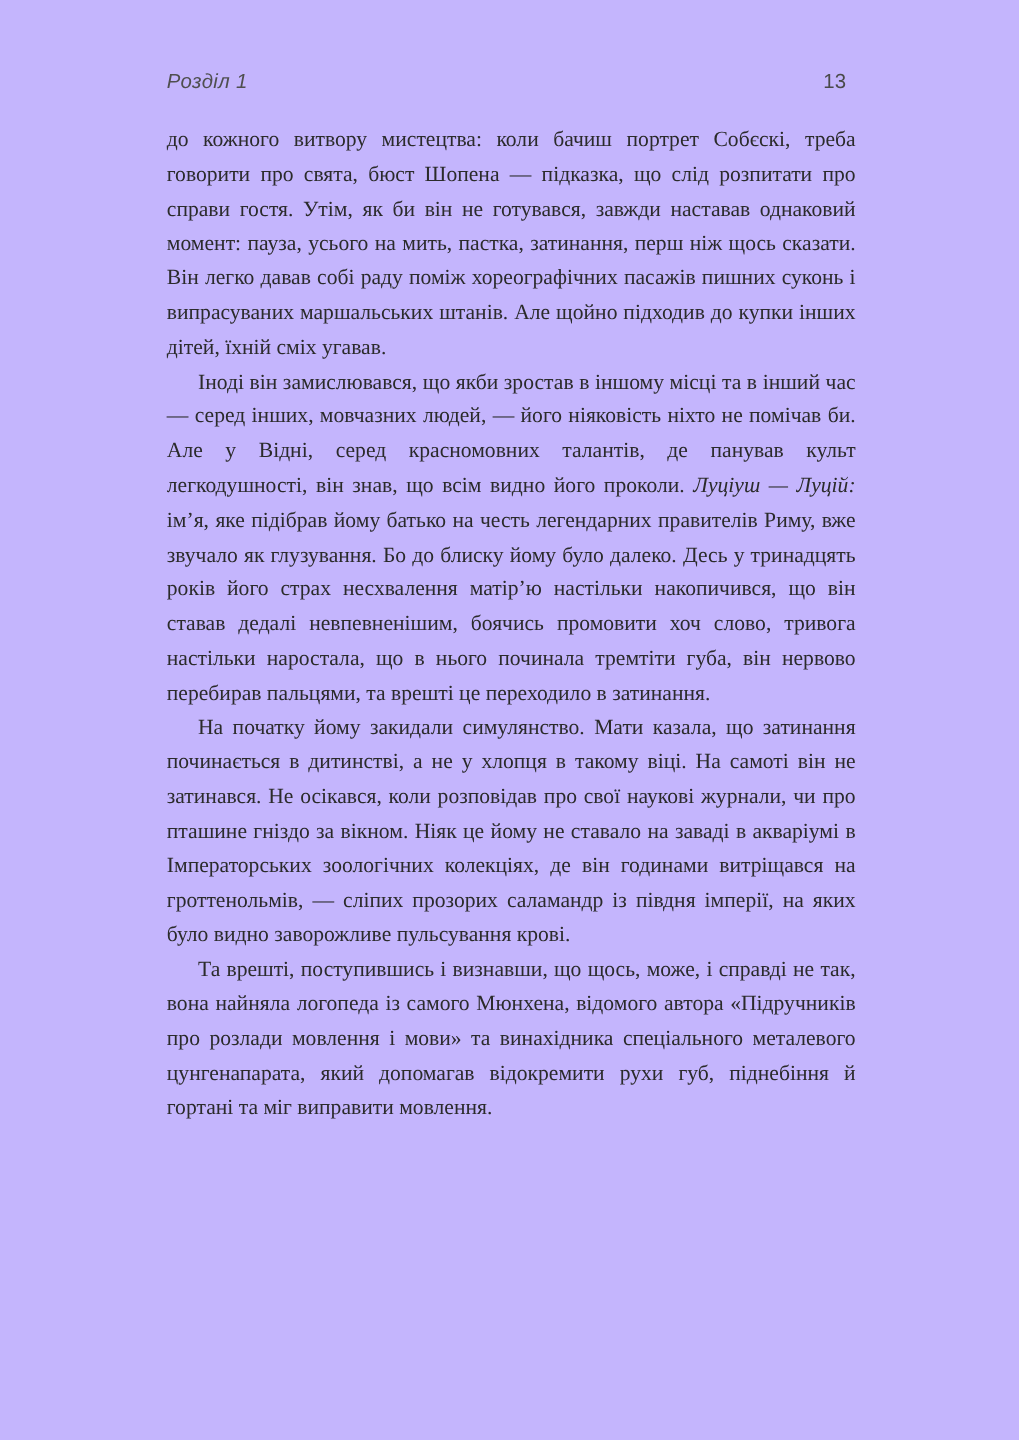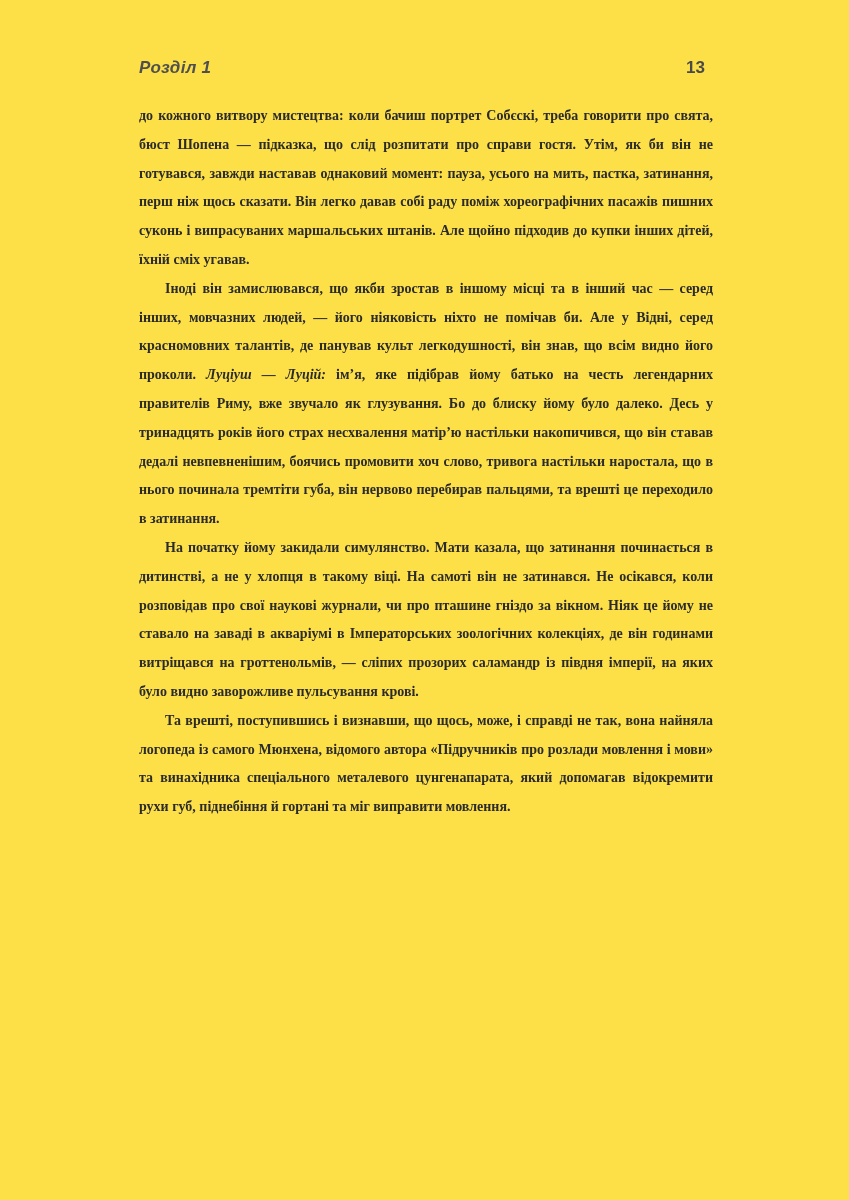--- a/index.html
+++ b/index.html
@@ -9,22 +9,21 @@
   }
   body {
     width: 849px;
     height: 1200px;
     position: relative;
     overflow: hidden;
   }
   .page {
     position: absolute;
     inset: 0;
-    background: #fde047;
-    font-weight: bold;
+    background: #c4b5fd;
   }
   .running-head {
     position: absolute;
     left: 139px;
     top: 57px;
     width: 566px;
     display: flex;
     justify-content: space-between;
     align-items: baseline;
     font-family: "Liberation Sans", "DejaVu Sans", sans-serif;
@@ -40,21 +39,21 @@
     font-style: normal;
     color: #4a4a4a;
     margin-left: 35px;
   }
   .body-text {
     position: absolute;
     left: 139px;
     top: 102px;
     width: 574px;
     font-family: "Liberation Serif", "DejaVu Serif", serif;
-    font-size: 14px;
+    font-size: 18px;
     line-height: 28.8px;
     color: #2b2b2b;
     text-align: justify;
   }
   .para {
     margin: 0;
     padding: 0;
   }
   .para.indent {
     text-indent: 26px;

